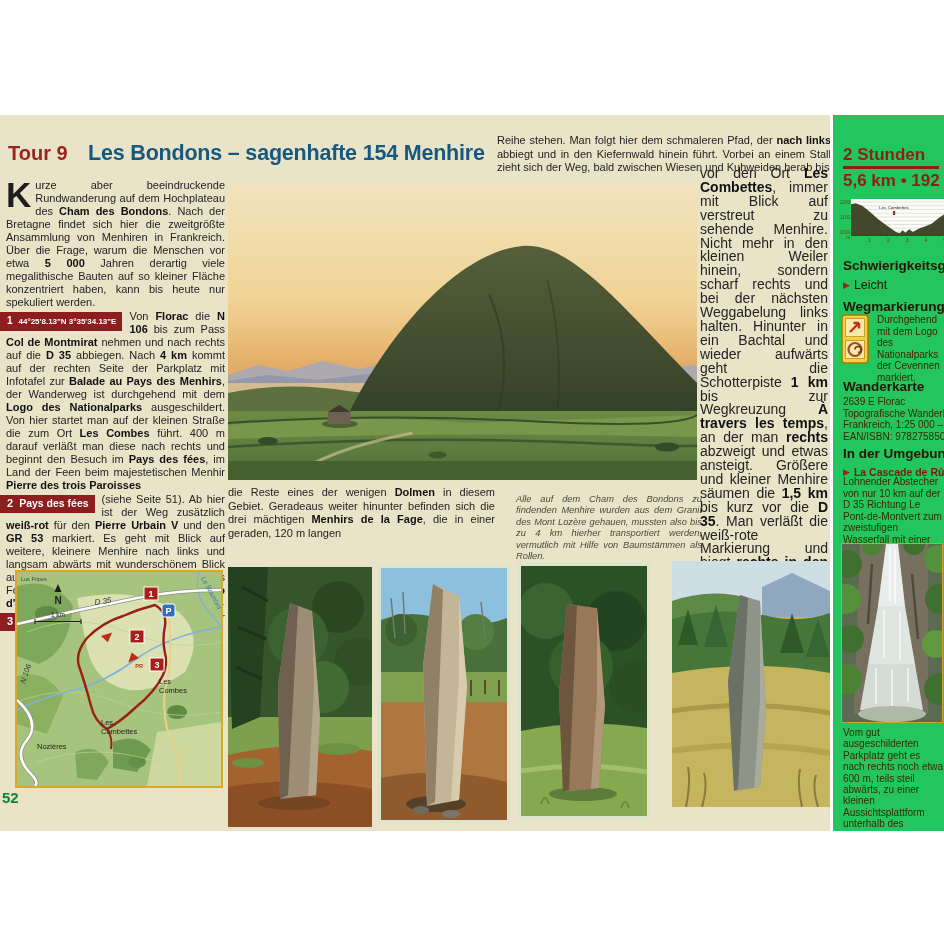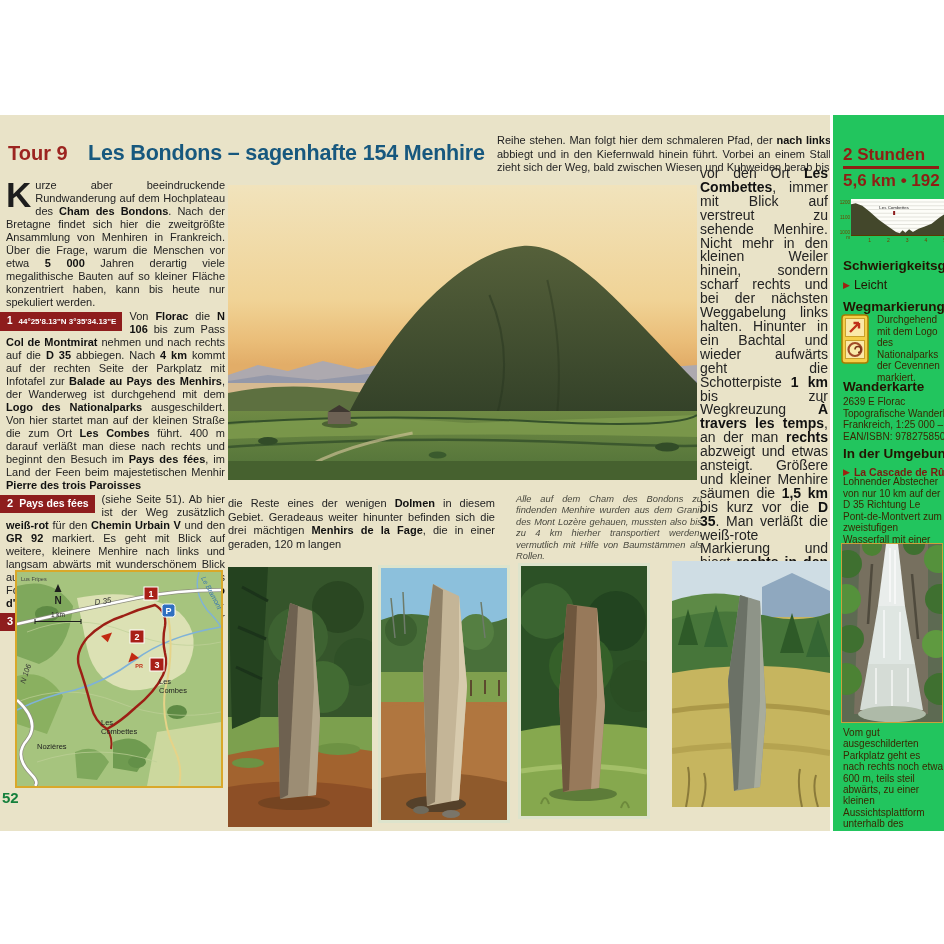--- a/index.html
+++ b/index.html
@@ -28,21 +28,21 @@
   .mapbox{position:absolute;left:15px;top:455px;width:204px;height:214px;border:2.5px solid #d9a82a;
           background:#a6c47e;overflow:hidden;}
   .pagenum{position:absolute;left:2px;top:674px;font-size:15px;font-weight:bold;color:#15803d;}
   
   .mainphoto{position:absolute;left:228px;top:70px;width:469px;height:295px;overflow:hidden;}
   .rcol-wide{position:absolute;left:497px;top:19px;width:334px;font-size:11px;line-height:13.6px;
              color:#232323;text-align:justify;}
   .rcol-narrow{position:absolute;left:700px;top:52px;width:128px;font-size:14px;line-height:13.9px;
              color:#232323;text-align:justify;}
   .underphoto{position:absolute;left:228px;top:371px;width:267px;font-size:11px;line-height:13.6px;
-             color:#232323;text-align:justify;margin-top:11px;}
+             color:#232323;text-align:justify;}
   .caption{position:absolute;left:516px;top:379px;width:186px;font-size:9.3px;line-height:11.4px;
              color:#4a4a40;font-style:italic;text-align:justify;}
   
   .ph{position:absolute;overflow:hidden;}
   .framed{border:3px solid #dde4cc;}
   
   .sb-duration{position:absolute;left:10px;top:30px;font-size:17px;font-weight:bold;color:#8e1f14;white-space:nowrap;}
   .sb-div{position:absolute;left:10px;top:51px;width:96px;height:2.5px;background:#8e1f14;}
   .sb-stats{position:absolute;left:10px;top:56px;font-size:17px;font-weight:bold;color:#8e1f14;white-space:nowrap;}
   .sb-chart{position:absolute;left:5px;top:80px;}
@@ -74,21 +74,21 @@
       <p><span class="dropcap">K</span><span>urze aber beeindruckende Rundwanderung auf dem Hochplateau des <b>Cham des Bondons</b>. Nach der Bretagne findet sich hier die zweitgrößte Ansammlung von Menhiren in Frankreich. Über die Frage, warum die Menschen vor etwa <b>5 000</b> Jahren derartig viele megalithische Bauten auf so kleiner Fläche konzentriert haben, kann bis heute nur spekuliert werden.</span></p>
 
       <div class="badge badge1">
         <span class="bnum">1</span><span class="blab">44°25'8.13"N 3°35'34.13"E</span>
       </div>
       <p>Von <b>Florac</b> die <b>N 106</b> bis zum Pass <b>Col de Montmirat</b> nehmen und nach rechts auf die <b>D 35</b> abbiegen. Nach <b>4 km</b> kommt auf der rechten Seite der Parkplatz mit Infotafel zur <b>Balade au Pays des Menhirs</b>, der Wanderweg ist durchgehend mit dem <b>Logo des Nationalparks</b> ausgeschildert. Von hier startet man auf der kleinen Straße die zum Ort <b>Les Combes</b> führt. 400 m darauf verläßt man diese nach rechts und beginnt den Besuch im <b>Pays des fées</b>, im Land der Feen beim majestetischen Menhir <b>Pierre des trois Paroisses</b></p>
 
       <div class="badge badge2">
         <span class="bnum">2</span><span class="blab">Pays des fées</span>
       </div>
-      <p>(siehe Seite 51). Ab hier ist der Weg zusätzlich <b>weiß-rot</b> für den <b>Chemin Urbain V</b> und den <b>GR 92</b> markiert. Es geht mit Blick auf weitere, kleinere Menhire nach links und langsam abwärts mit wunderschönem Blick auf den <b>Cham des Bondons</b> (siehe großes Foto rechts) und die Hügelkette <b>L'Eschino d'Aze</b> (Eselsrücken). Auf der linken Seite lie-</p>
+      <p>(siehe Seite 51). Ab hier ist der Weg zusätzlich <b>weiß-rot</b> für den <b>Pierre Urbain V</b> und den <b>GR 53</b> markiert. Es geht mit Blick auf weitere, kleinere Menhire nach links und langsam abwärts mit wunderschönem Blick auf den <b>Cham des Bondons</b> (siehe großes Foto rechts) und die Hügelkette <b>L'Eschino d'Aze</b> (Eselsrücken). Auf der linken Seite lie-</p>
 
       <div class="badge badge3">
         <span class="bnum">3</span><span class="blab">Dolmen des Combes</span>
       </div>
       <p>gen einige Meter vom Weg entfernt</p>
     </div>
 
     <div class="mapbox">
       <svg width="204" height="214" viewBox="0 0 204 214" preserveAspectRatio="none">
         <rect width="204" height="214" fill="#a6c47e"></rect>

